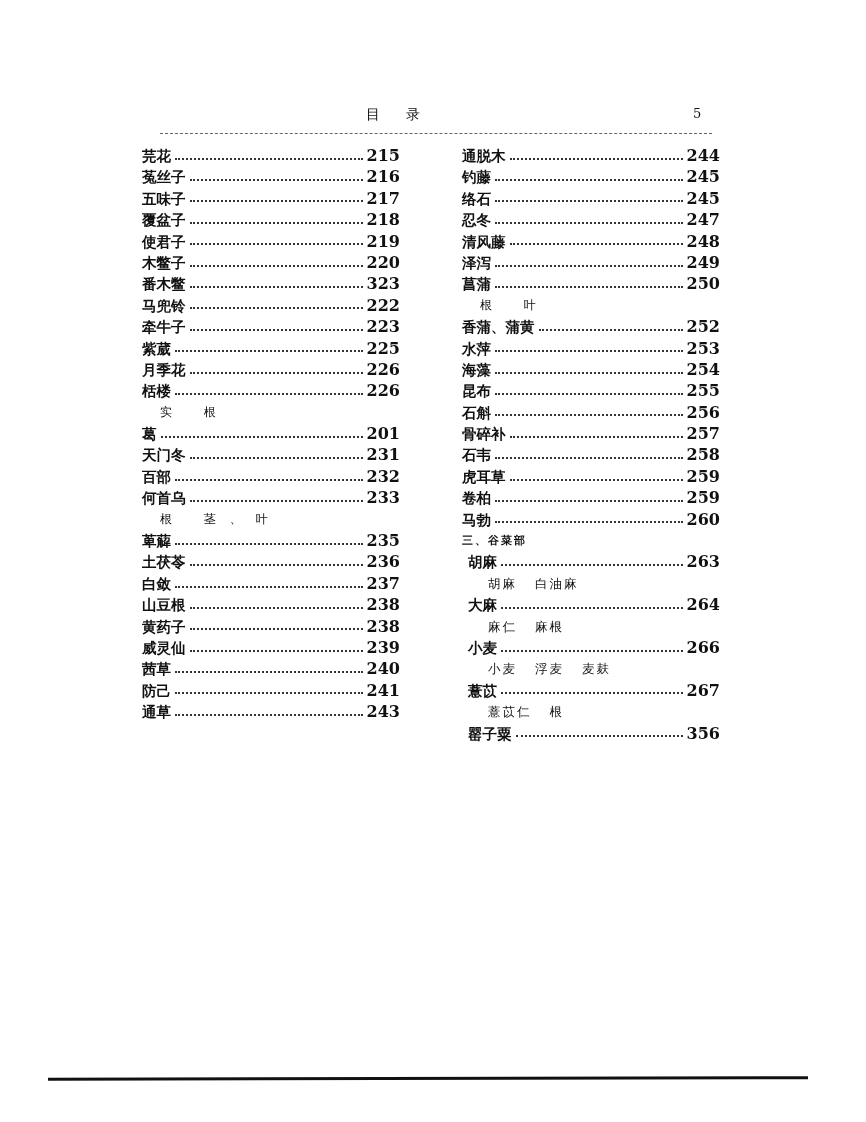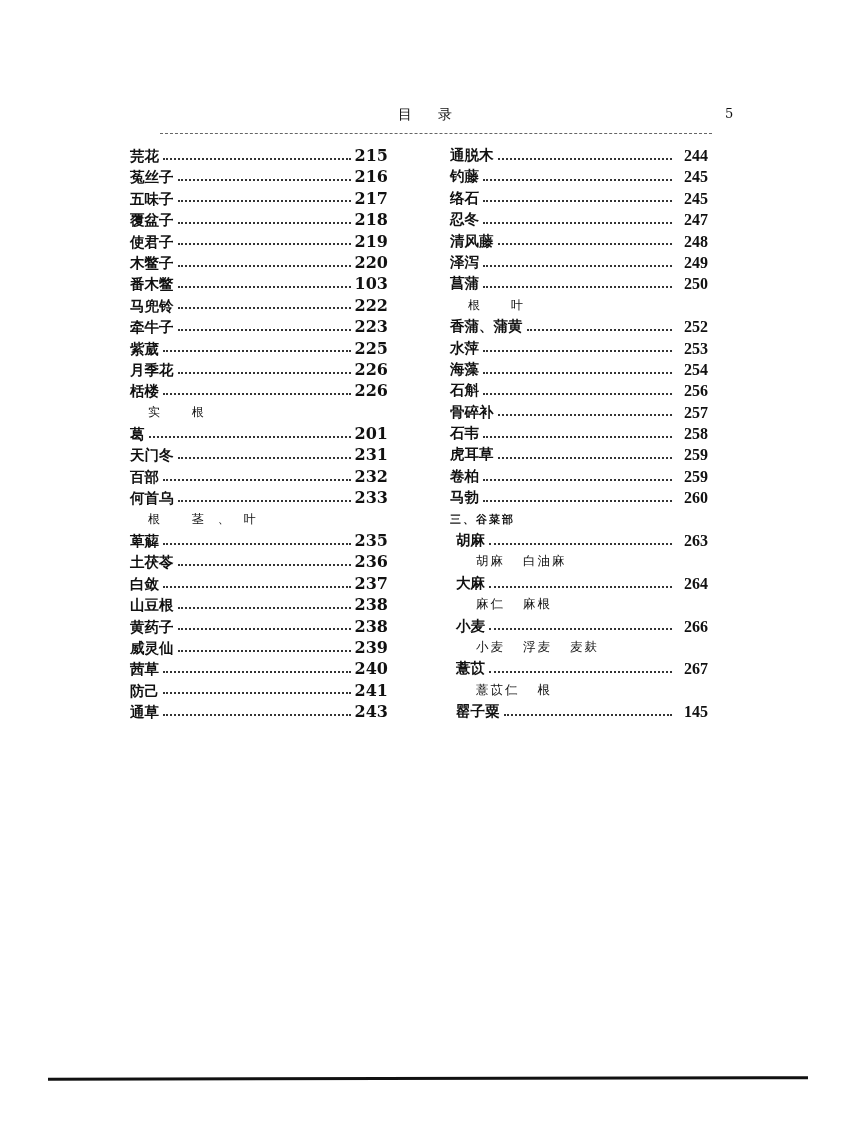--- a/index.html
+++ b/index.html
@@ -1,25 +1,25 @@
 <!DOCTYPE html>
 <html><head>
 <meta charset="utf-8">
 <style>
   html, body { margin: 0; padding: 0; background: #ffffff; }
   body { width: 866px; height: 1122px; position: relative; overflow: hidden;
          font-family: "DejaVu Serif", "Liberation Serif", serif; color: #111; }
-  .page-header { position: absolute; top: 106px; left: 0; width: 748px; height: 22px; margin-left: 32px; }
+  .page-header { position: absolute; top: 106px; left: 0; width: 748px; height: 22px; }
   .header-title { position: absolute; left: 366px; top: 0; font-size: 14px; letter-spacing: 26px; }
   .page-number { position: absolute; left: 693px; top: 0; font-size: 13px; }
   .header-rule { position: absolute; top: 133px; left: 160px; width: 552px; height: 0;
                  border-top: 1px dashed #666; }
-  .column { position: absolute; top: 145px; width: 258px; }
+  .column { position: absolute; top: 145px; width: 258px; margin-left: 12px; }
   .col-left { left: 130px; }
-  .col-right { left: 450px; font-family: Liberation Serif, serif; }
+  .col-right { left: 450px; }
   .row { height: 21.4px; line-height: 21.4px; font-size: 14.5px; display: flex; align-items: center; white-space: nowrap; }
   .entry .name { flex: 0 0 auto; font-weight: bold; }
   .entry .leader { flex: 1 1 auto; height: 0; border-bottom: 2px dotted #333; margin: 0 4px; position: relative; top: 3px; }
   .entry .page { flex: 0 0 32px; text-align: right; font-weight: bold; font-size: 16px; }
   .entry.indent1 { padding-left: 6px; }
   .section { padding-left: 18px; font-size: 12px; letter-spacing: 14px; }
   .subnote { padding-left: 26px; font-size: 12.5px; letter-spacing: 2px; }
   .subnote .part { margin-right: 18px; }
   .category { font-weight: bold; font-size: 11px; letter-spacing: 2px; }
   .footer-rule { position: absolute; top: 1077px; left: 48px; width: 760px; height: 0;
@@ -61,21 +61,21 @@
       <span class="page">219</span>
     </div>
     <div class="row entry">
       <span class="name">木鳖子</span>
       <span class="leader"></span>
       <span class="page">220</span>
     </div>
     <div class="row entry">
       <span class="name">番木鳖</span>
       <span class="leader"></span>
-      <span class="page">103</span>
+      <span class="page">323</span>
     </div>
     <div class="row entry">
       <span class="name">马兜铃</span>
       <span class="leader"></span>
       <span class="page">222</span>
     </div>
     <div class="row entry">
       <span class="name">牵牛子</span>
       <span class="leader"></span>
       <span class="page">223</span>
@@ -207,20 +207,25 @@
     </div>
     <div class="row entry">
       <span class="name">水萍</span>
       <span class="leader"></span>
       <span class="page">253</span>
     </div>
     <div class="row entry">
       <span class="name">海藻</span>
       <span class="leader"></span>
       <span class="page">254</span>
+    </div>
+    <div class="row entry">
+      <span class="name">昆布</span>
+      <span class="leader"></span>
+      <span class="page">255</span>
     </div>
     <div class="row entry">
       <span class="name">石斛</span>
       <span class="leader"></span>
       <span class="page">256</span>
     </div>
     <div class="row entry">
       <span class="name">骨碎补</span>
       <span class="leader"></span>
       <span class="page">257</span>
@@ -279,17 +284,17 @@
       <span class="leader"></span>
       <span class="page">267</span>
     </div>
     <div class="row subnote">
       <span class="part">薏苡仁</span>
       <span class="part">根</span>
     </div>
     <div class="row entry indent1">
       <span class="name">罂子粟</span>
       <span class="leader"></span>
-      <span class="page">145</span>
+      <span class="page">356</span>
     </div>
   </div>
 
 <div class="footer-rule"></div>
 
 </body></html>

